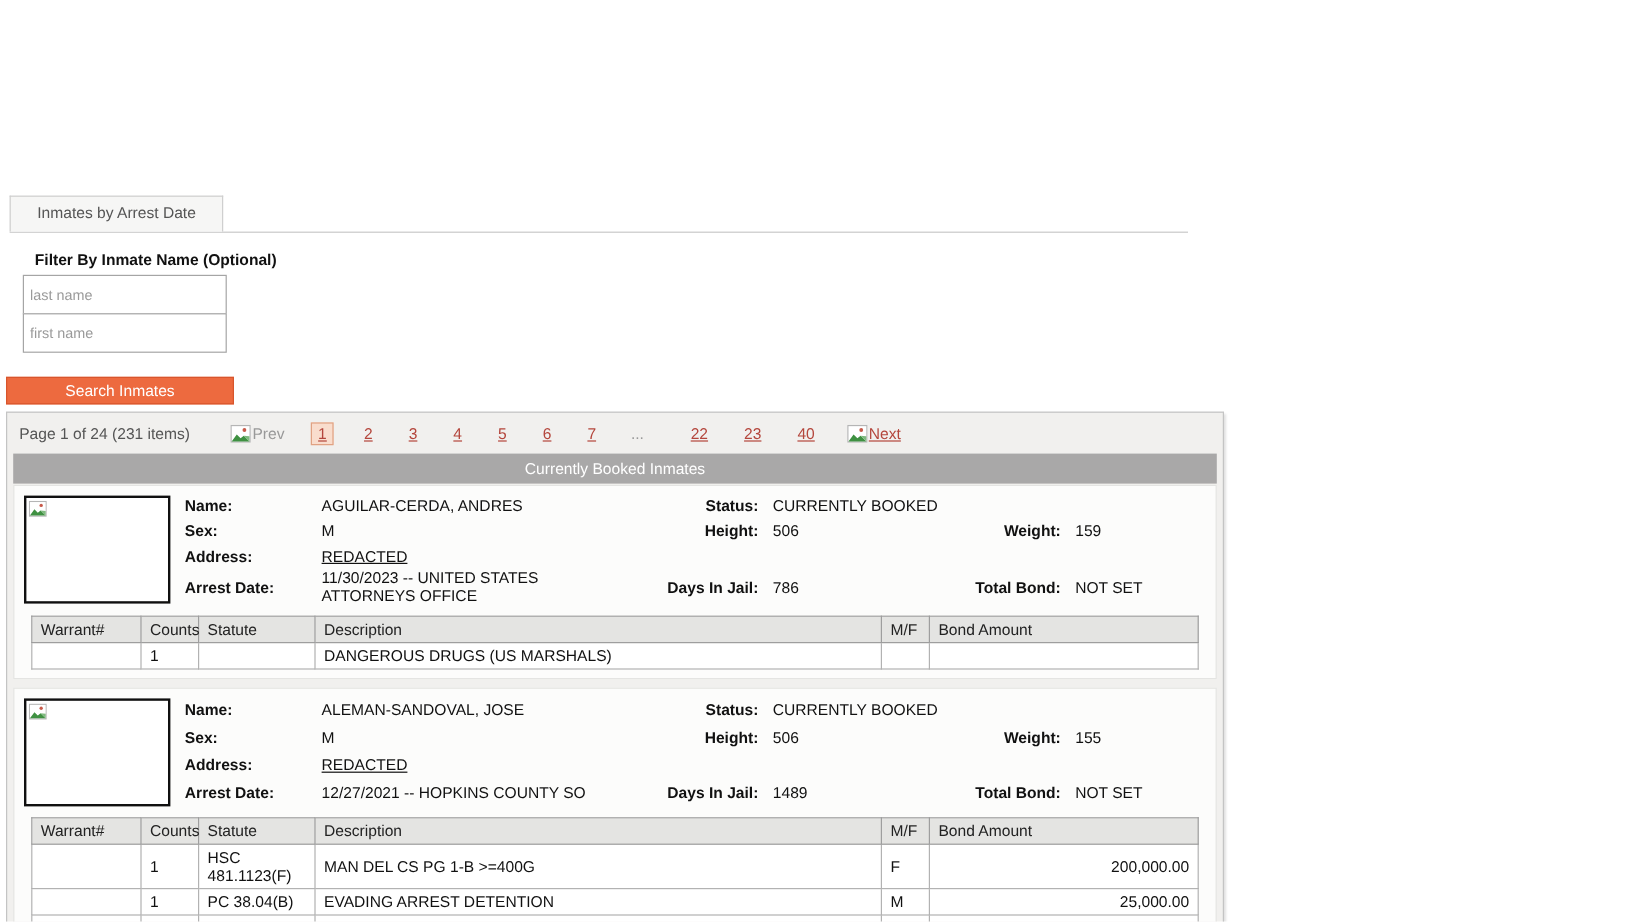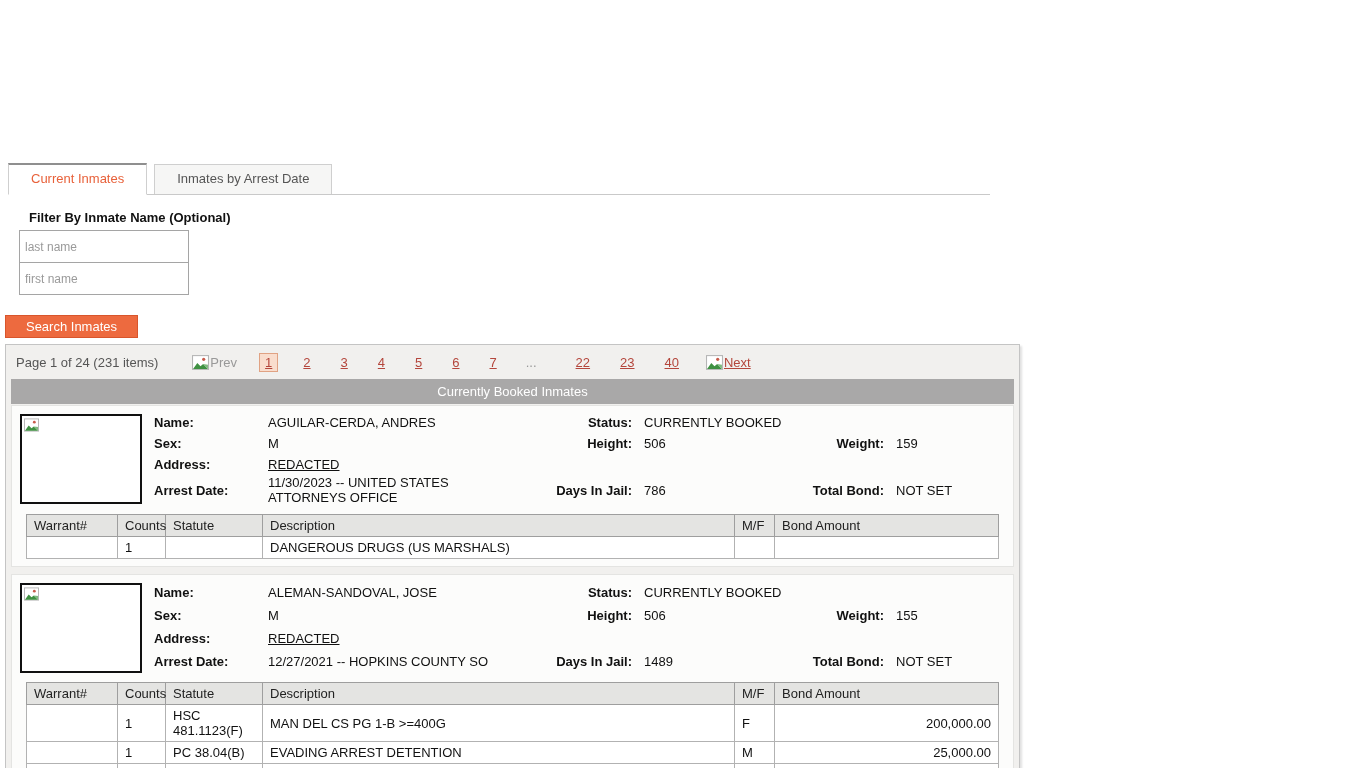--- a/index.html
+++ b/index.html
@@ -14,21 +14,21 @@
     cursor: pointer; text-align: center; }
   .tab.active { background: #ffffff; color: #e8613a; border-top: 2px solid #8f8f8f;
     margin-bottom: -1px; border-bottom: 1px solid #ffffff; height: 32px; }
 
   
   .filter-heading { margin: 15px 0 5px 5px; font-size: 13px; font-weight: bold; color: #111; padding-left: 24px; }
   .filter-input { display: block; width: 170px; height: 33px; margin-left: 19px; border: 1px solid #a5a5a5;
     padding: 0 5px; font-size: 12px; color: #333; font-family: "Liberation Sans", sans-serif; }
   .filter-input + .filter-input { margin-top: -1px; }
   .filter-input::placeholder { color: #9a9a9a; }
-  .search-btn { display: block; margin: 20px 0 0 5px; width: 133px; height: 23px;
+  .search-btn { display: block; margin: 20px 0 0 5px; width: 190px; height: 23px;
     background: #ed6a3f; border: 1px solid #d8552c; color: #fff; font-size: 13px;
     font-family: "Liberation Sans", sans-serif; cursor: pointer; }
 
   
   .panel { margin: 6px 0 0 5px; width: 1015px; background: #f1f0ee;
     border: 1px solid #c4c4c4; box-shadow: 2px 2px 2px rgba(0,0,0,0.12); padding-bottom: 8px; }
 
   .pager { display: flex; align-items: center; padding: 8px 8px 7px 10px; font-size: 13px; color: #555; gap: 16px; }
   .pager-summary { margin-right: 14px; }
   .pgbtn { display: inline-flex; align-items: center; gap: 1px; cursor: pointer; margin: 0 4px; }
@@ -76,21 +76,20 @@
     <g id="brokenimg">
       <rect x="0.5" y="0.5" width="15" height="13" fill="#ffffff" stroke="#b5b5b5"></rect>
       <path d="M1 13 L5 7.5 L8 10.5 L10.5 8.5 L15 13 Z" fill="#3f9142"></path>
       <path d="M10.5 8.5 L15 13 L15 9 Z" fill="#7fb97f"></path>
       <circle cx="11" cy="4" r="1.5" fill="#c85a4a"></circle>
     </g>
   </defs>
 </svg>
 
 <div class="tabbar">
-  <div class="tab active">Current Inmates</div>
   <div class="tab">Inmates by Arrest Date</div>
 </div>
 
 <div class="filter-heading">Filter By Inmate Name (Optional)</div>
 <input class="filter-input" type="text" placeholder="last name" style="">
 <input class="filter-input" type="text" placeholder="first name" style="">
 <button class="search-btn">Search Inmates</button>
 
 <div class="panel">
 

